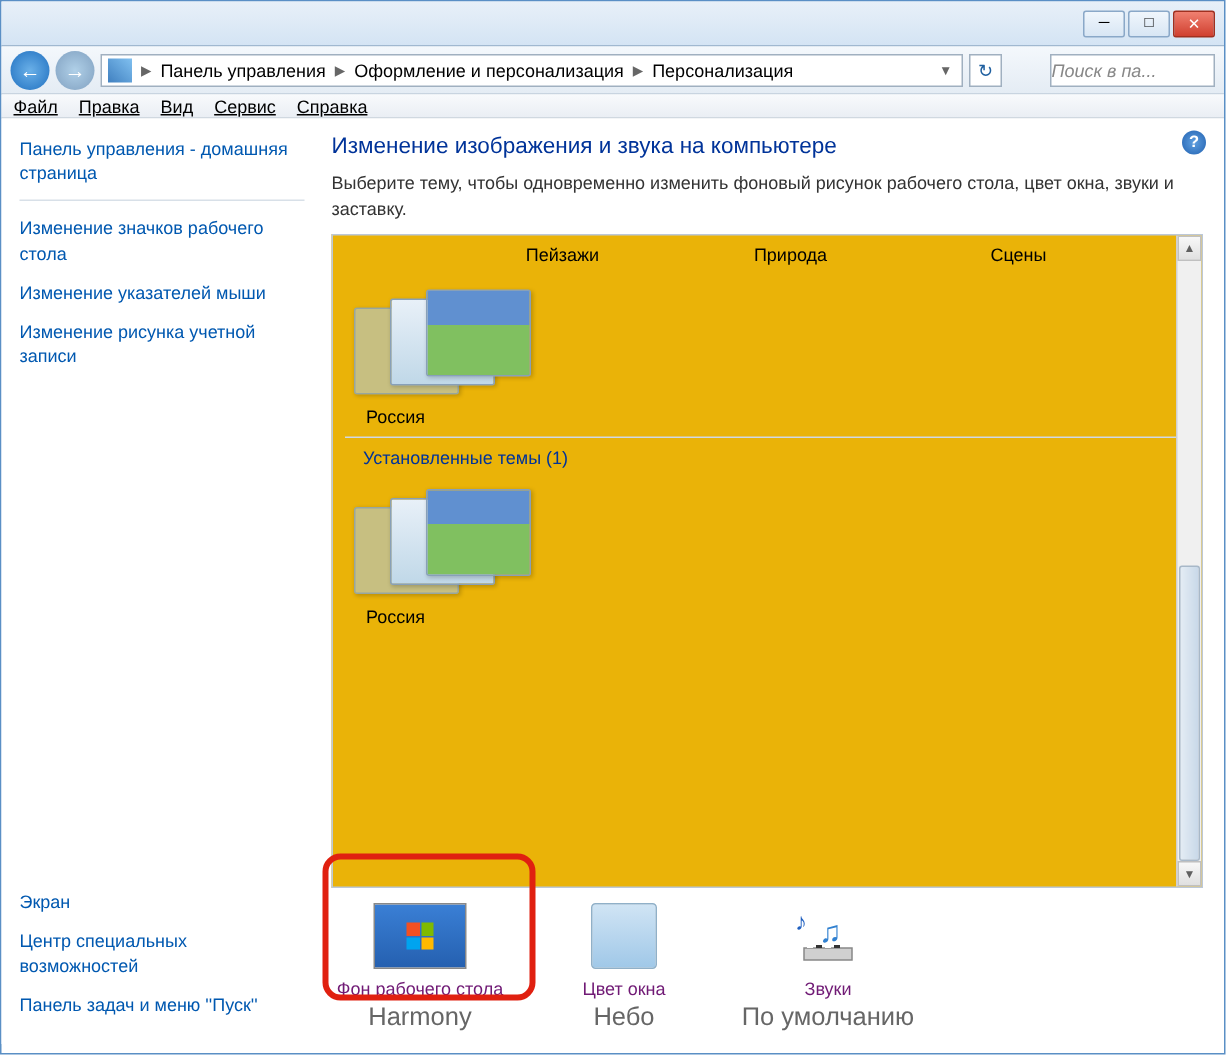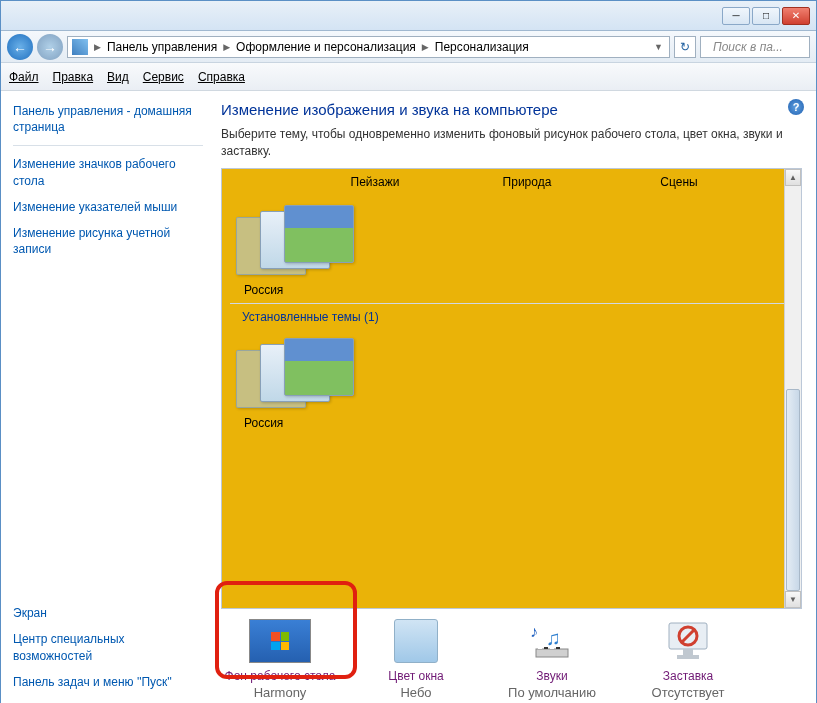--- a/index.html
+++ b/index.html
@@ -10,22 +10,22 @@
 .win-btn { width: 28px; height: 18px; border: 1px solid #8aa8c8; background: linear-gradient(#f0f6fc,#d8e6f4); border-radius: 2px; display: flex; align-items: center; justify-content: center; font-size: 10px; cursor: pointer; }
 .win-btn.close { background: linear-gradient(#f08070,#d04030); color: #fff; border-color: #a03020; }
 .addrbar { height: 32px; background: linear-gradient(#f4f8fc,#e4ecf4); border-bottom: 1px solid #c8d4e0; display: flex; align-items: center; padding: 0 6px; gap: 4px; }
 .nav-btn { width: 26px; height: 26px; border-radius: 50%; background: radial-gradient(#6ab0e8,#2070c0); display: flex; align-items: center; justify-content: center; color: #fff; font-size: 14px; cursor: pointer; }
 .nav-btn.fwd { background: radial-gradient(#b0d0e8,#80a0c0); }
 .addr-path { flex: 1; height: 22px; background: #fff; border: 1px solid #a0b0c0; display: flex; align-items: center; padding: 0 4px; gap: 2px; }
 .addr-icon { width: 16px; height: 16px; background: linear-gradient(45deg,#4080c0,#80c0f0); margin-right: 2px; }
 .addr-seg { color: #000; cursor: pointer; padding: 0 2px; }
 .addr-arrow { color: #666; font-size: 9px; padding: 0 2px; cursor: pointer; }
 .refresh-btn { width: 22px; height: 22px; border: 1px solid #a0b0c0; background: #fff; display: flex; align-items: center; justify-content: center; color: #2060a0; cursor: pointer; }
-.search-box { width: 110px; height: 22px; border: 1px solid #a0b0c0; background: #fff; padding: 0 12px; color: #888; font-style: italic; display: flex; align-items: center; }
-.menubar { height: 28px; background: linear-gradient(#f8fafc,#eaeef4); border-bottom: 1px solid #d0d8e0; display: flex; align-items: center; padding: 0 8px; gap: 14px; }
+.search-box { width: 110px; height: 22px; border: 1px solid #a0b0c0; background: #fff; padding: 0 0; color: #888; font-style: italic; display: flex; align-items: center; margin-left: 28px; }
+.menubar { height: 16px; background: linear-gradient(#f8fafc,#eaeef4); border-bottom: 1px solid #d0d8e0; display: flex; align-items: center; padding: 0 8px; gap: 14px; }
 .menu-item { cursor: pointer; }
 .menu-item .ul { text-decoration: underline; }
 .content { display: flex; height: calc(100% - 84px); }
 .sidebar { width: 210px; background: #fff; padding: 12px 8px 8px 12px; display: flex; flex-direction: column; }
 .side-links { flex: 0 0 auto; }
 .side-link { color: #0058b0; cursor: pointer; margin-bottom: 10px; line-height: 1.35; }
 .side-link.heading { color: #0058b0; }
 .side-spacer { flex: 1; }
 .side-bottom { border-top: 0; }
 .side-bottom .lbl { color: #4a6a8a; margin-bottom: 8px; }
@@ -44,21 +44,21 @@
 .stack-layer.l2 { left: 24px; top: 10px; background: linear-gradient(#e8f0f8,#c0d8e8); z-index: 2; }
 .stack-layer.l3 { left: 48px; top: 4px; background: linear-gradient(#6090d0 40%,#80c060 40%); z-index: 3; }
 .section-hdr { color: #003399; padding: 6px 0 4px 12px; border-top: 1px solid #d0d8e4; margin-top: 2px; }
 .scrollbar { position: absolute; right: 0; top: 0; bottom: 0; width: 17px; background: #f0f0f0; border-left: 1px solid #d0d0d0; }
 .sb-btn { height: 17px; background: linear-gradient(#f8f8f8,#e0e0e0); border: 1px solid #c0c0c0; display: flex; align-items: center; justify-content: center; font-size: 8px; color: #606060; cursor: pointer; }
 .sb-thumb { position: absolute; top: 220px; bottom: 17px; left: 1px; right: 1px; background: linear-gradient(90deg,#e4ecf4,#c8d8e8); border: 1px solid #a8b8c8; border-radius: 2px; cursor: pointer; }
 .bottom-row { display: flex; gap: 18px; padding-top: 10px; align-items: flex-start; }
 .opt { width: 118px; text-align: center; cursor: pointer; }
 .opt-icon { width: 62px; height: 44px; margin: 0 auto 6px; position: relative; }
 .opt-title { color: #701a75; margin-bottom: 2px; }
-.opt-sub { color: #666; font-size: 13px; }
+.opt-sub { color: #666; font-size: 17px; }
 .highlight { position: absolute; border: 4px solid #e02010; border-radius: 12px; pointer-events: none; }
 .bg-icon { background: linear-gradient(#3a7fd5,#2560b0); border: 1px solid #888; display: flex; align-items: center; justify-content: center; }
 .win-logo { width: 18px; height: 18px; display: grid; grid-template-columns: 1fr 1fr; grid-template-rows: 1fr 1fr; gap: 1px; }
 .win-logo span:nth-child(1){background:#f25022}.win-logo span:nth-child(2){background:#7fba00}.win-logo span:nth-child(3){background:#00a4ef}.win-logo span:nth-child(4){background:#ffb900}
 .color-icon { background: linear-gradient(#d0e4f4,#a0c8e8); border: 1px solid #90b0c8; border-radius: 3px; }
 .sound-icon { display: flex; align-items: center; justify-content: center; }
 .sound-svg { width: 48px; height: 40px; }
 .saver-icon { display: flex; align-items: center; justify-content: center; }
 </style>
 </head>
@@ -180,31 +180,18 @@
                 <rect x="8" y="28" width="32" height="8" fill="#d0d0d0" stroke="#888"></rect>
                 <rect x="10" y="26" width="4" height="2" fill="#fff"></rect>
                 <rect x="16" y="26" width="4" height="2" fill="#333"></rect>
                 <rect x="22" y="26" width="4" height="2" fill="#fff"></rect>
                 <rect x="28" y="26" width="4" height="2" fill="#333"></rect>
               </svg>
           </div>
           <div class="opt-title">Звуки</div>
           <div class="opt-sub">По умолчанию</div>
         </div>
-        <div class="opt">
-          <div class="opt-icon saver-icon">
-            <svg width="50" height="44" viewBox="0 0 50 44">
-                <rect x="6" y="4" width="38" height="26" rx="2" fill="#e8eef4" stroke="#a0b0c0"></rect>
-                <rect x="20" y="30" width="10" height="6" fill="#c0c8d0"></rect>
-                <rect x="14" y="36" width="22" height="4" fill="#c0c8d0"></rect>
-                <circle cx="25" cy="17" r="9" fill="none" stroke="#d04030" stroke-width="3"></circle>
-                <line x1="18" y1="24" x2="32" y2="10" stroke="#d04030" stroke-width="3"></line>
-              </svg>
-          </div>
-          <div class="opt-title">Заставка</div>
-          <div class="opt-sub">Отсутствует</div>
-        </div>
       </div>
 
       <div class="highlight" style="left:4px; top:490px; width:142px; height:98px;"></div>
     </div>
   </div>
 </div>
 
 </body></html>

